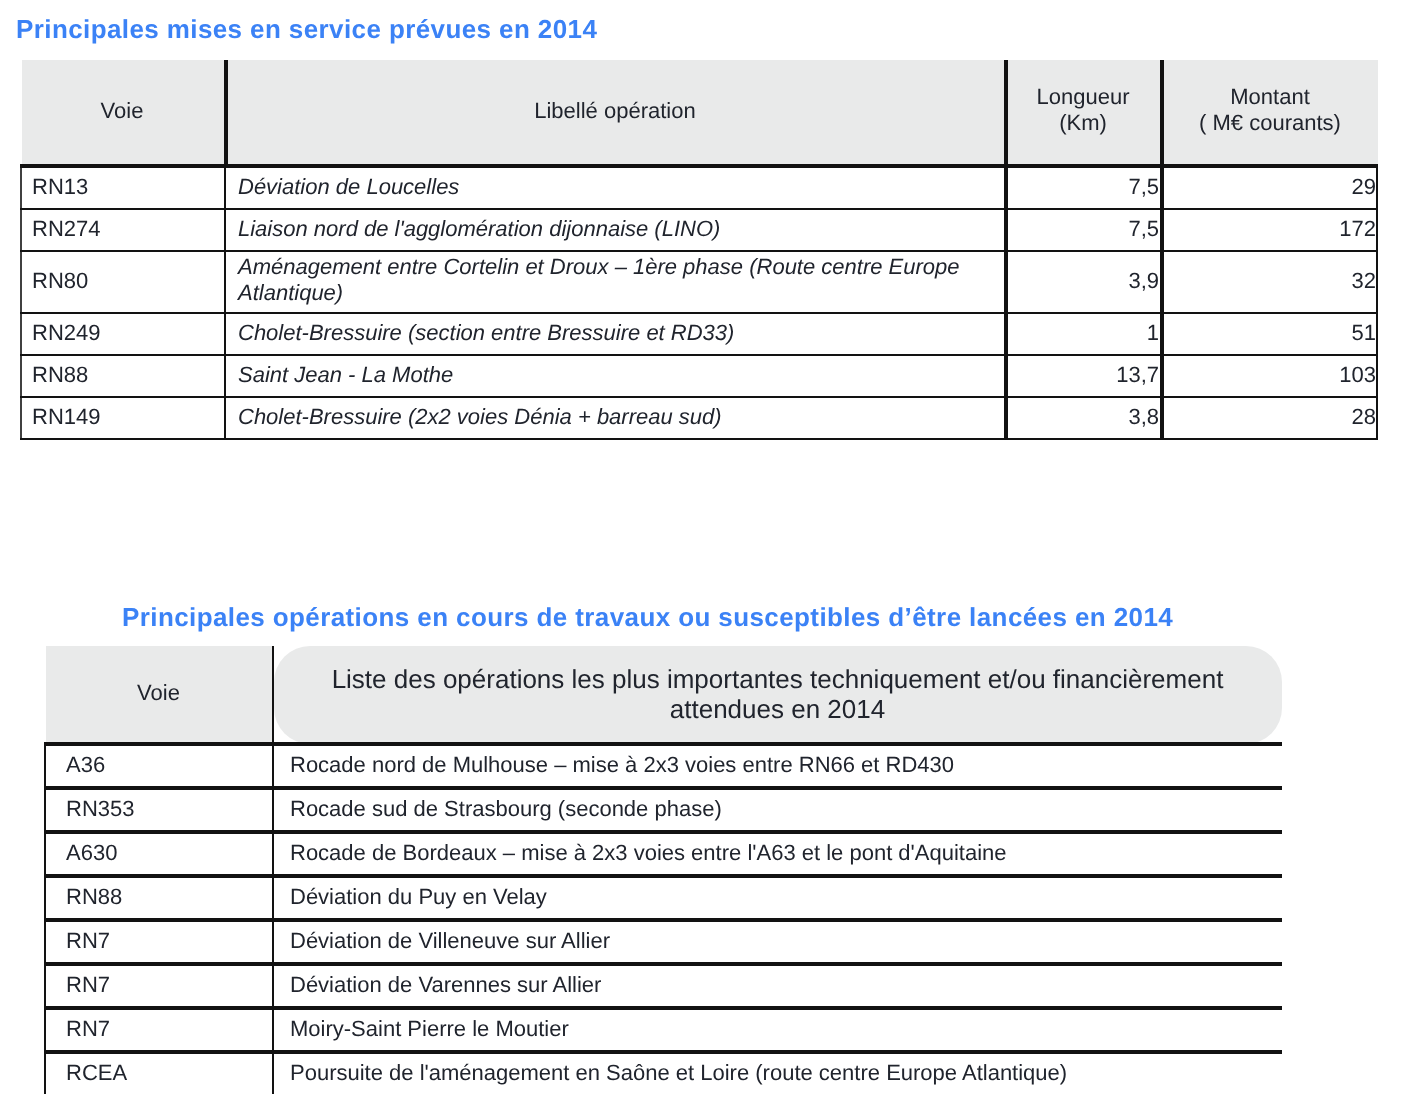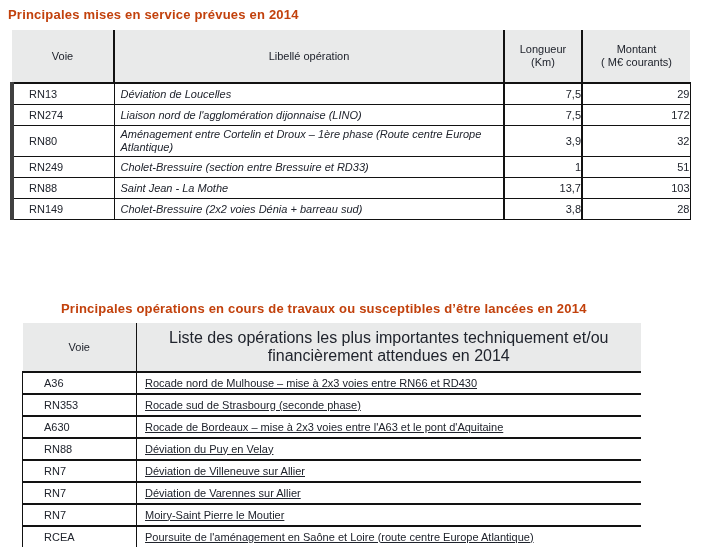--- a/index.html
+++ b/index.html
@@ -9,21 +9,21 @@
     font-family:"Liberation Sans", sans-serif;
     color:#20242d;
     position:relative;
     overflow:hidden;
   }
   .doc-title {
     position:absolute;
     margin:0;
     font-size:13px;
     font-weight:bold;
-    color:#c2410c;
+    color:#3b82f6;
     letter-spacing:0.2px;
     white-space:nowrap;
   }
   #title1 { left:8px; top:7px; }
   #title2 { left:22px; top:301px;padding-left:39px; }
 
   table {
     position:absolute;
     border-collapse:collapse;
     table-layout:fixed;
@@ -42,47 +42,47 @@
     line-height:13px;
   }
   #table1 thead th.sep { border-left:2px solid #121212; }
   #table1 tbody td {
     height:20px;
     vertical-align:middle;
     border-bottom:1px solid #121212;
     line-height:13px;
   }
   #table1 tbody tr.tall td { height:30px; }
-  #table1 tbody td.voie   { border-left:4px solid #404040; padding-left:15px; }
+  #table1 tbody td.voie   { border-left:1px solid #404040; padding-left:5px; }
   #table1 tbody td.lib    { border-left:1px solid #121212; padding-left:6px; padding-right:6px;font-style:italic; }
   #table1 tbody td.num    { border-left:2px solid #121212; text-align:right; }
   #table1 tbody td.last   { border-right:1px solid #121212; }
 
   
   #table2 { left:22px; top:323px; width:618px; }
   #table2 th, #table2 td { padding:0; }
   #table2 thead th {
     background:#e9eaea;
     height:48px;
     vertical-align:middle;
     text-align:center;
     font-weight:normal;
     border-bottom:2px solid #121212;
   }
   #table2 thead th.voie-h { font-size:11px; }
-  #table2 thead th.list-h { font-size:16px; border-left:1px solid #121212; }
+  #table2 thead th.list-h { font-size:13px; border-left:1px solid #121212;border-radius:18px; }
   #table2 tbody td {
     height:20px;
     font-size:11px;
     vertical-align:middle;
     border-bottom:2px solid #121212;
     line-height:13px;
   }
-  #table2 tbody td.voie { border-left:1px solid #121212; padding-left:21px; }
-  #table2 tbody td.lib  { border-left:1px solid #121212; padding-left:8px; padding-right:4px;text-decoration:underline; }
+  #table2 tbody td.voie { border-left:1px solid #121212; padding-left:10px; }
+  #table2 tbody td.lib  { border-left:1px solid #121212; padding-left:8px; padding-right:4px; }
   #table2 tbody tr:last-child td { border-bottom:none; }
 </style>
 </head>
 <body>
 
 <h1 id="title1" class="doc-title">Principales mises en service prévues en 2014</h1>
 
 <table id="table1">
   <colgroup>
     <col style="width:102px">

